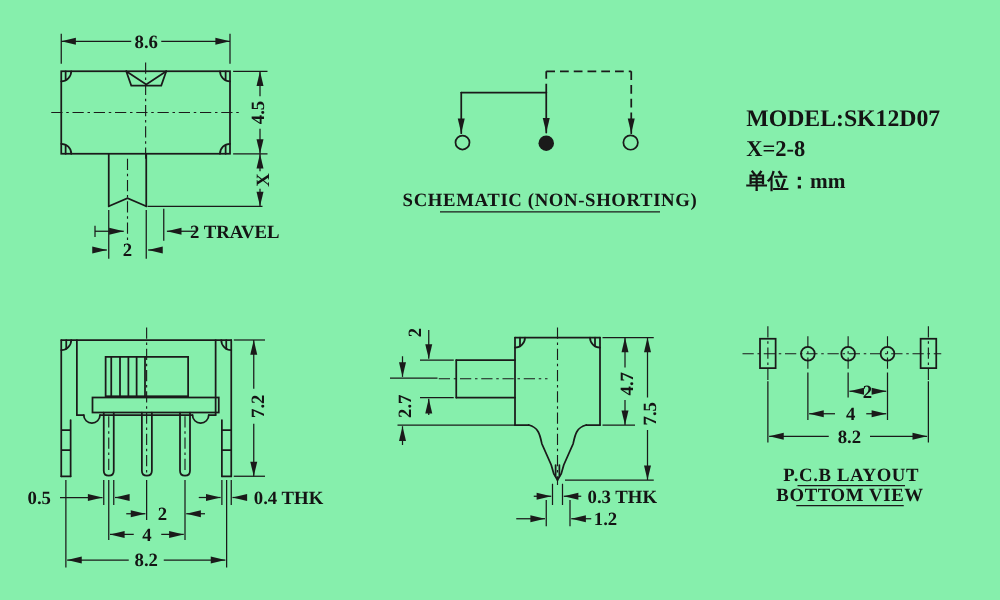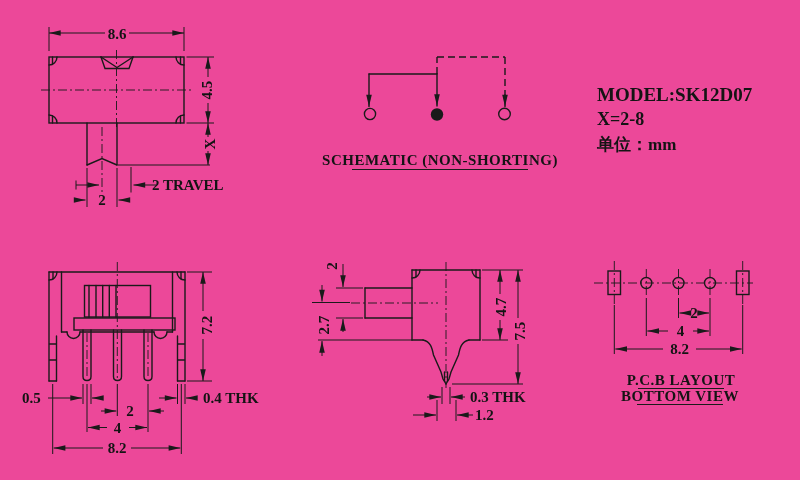--- a/index.html
+++ b/index.html
@@ -1,16 +1,16 @@
 <!DOCTYPE html>
 <html><head>
 <meta charset="utf-8">
 <style>
   html,body{margin:0;padding:0;background:#ffffff;}
-  #stage{position:relative;width:800px;height:480px;background:#ec4899;overflow:hidden;}
+  #stage{position:relative;width:800px;height:480px;background:#86efac;overflow:hidden;}
   svg{display:block;}
   
   .o{stroke:#1a1a1a;stroke-width:1.4;fill:none;stroke-linecap:round;}
   
   .d{stroke:#1a1a1a;stroke-width:1;fill:none;}
   
   .cl{stroke:#1a1a1a;stroke-width:0.9;fill:none;stroke-dasharray:9 3 2 3;}
   
   .dsh{stroke:#1a1a1a;stroke-width:1.4;fill:none;stroke-dasharray:7 4;}
   text{font-family:"Liberation Serif",serif;font-weight:bold;fill:#141414;font-size:15px;}

